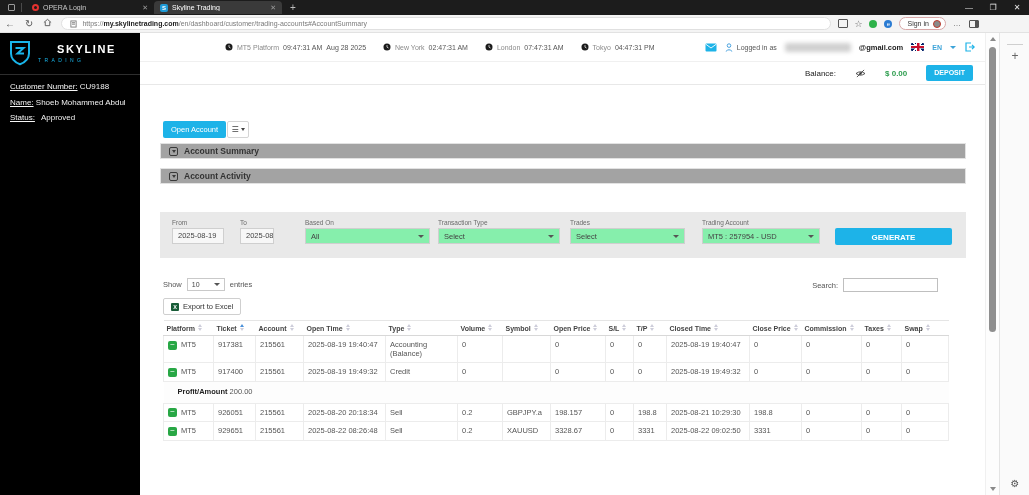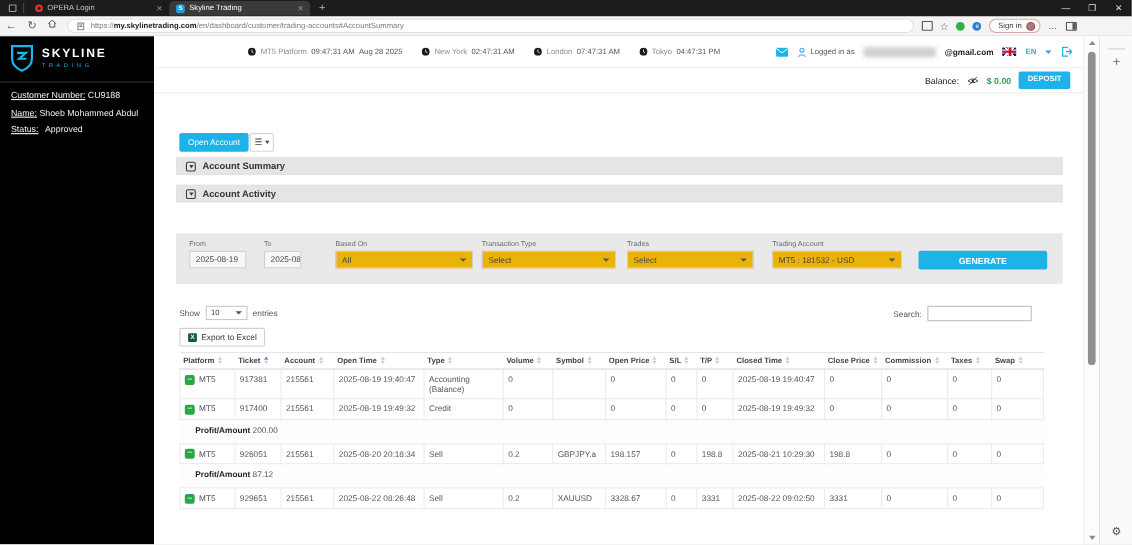--- a/index.html
+++ b/index.html
@@ -33,21 +33,21 @@
   .panel-ic{width:10px;height:8px;border:1px solid #555;border-radius:1px;position:relative;}
   .panel-ic:before{content:"";position:absolute;right:0;top:0;bottom:0;width:3px;background:#555;}
   .coll-ic{width:8px;height:7px;border:1px solid #555;border-radius:1px;position:relative;}
   .coll-ic:before{content:"";position:absolute;left:-2px;top:-2px;width:8px;height:7px;border:1px solid #555;border-radius:1px;background:#f4f4f4;}
   .ext-ic{width:8px;height:8px;border-radius:50%;background:#2eb24a;}
   .ess-ic{width:8px;height:8px;border-radius:50%;background:#2b7cd3;color:#fff;font-size:6px;line-height:8px;text-align:center;}
   
   .page{position:absolute;left:0;top:33px;width:1029px;height:462px;background:#fff;}
   .sidebar{position:absolute;left:0;top:0;width:140px;height:462px;background:#000;color:#f0f0f0;}
   .logo{display:flex;align-items:center;gap:7px;padding:7px 10px 5px 9px;}
-  .logo-name{font-size:11px;font-weight:bold;color:#fff;letter-spacing:1.6px;}
+  .logo-name{font-size:11px;font-weight:bold;color:#fff;letter-spacing:1.6px;margin-left:19px;}
   .logo-sub{font-size:5px;color:#19b5ea;letter-spacing:3.4px;margin-top:2px;}
   .side-div{border-top:1px solid #2e2e2e;margin:3px 0 6px;}
   .side-info{padding:0 10px;font-size:8px;line-height:1.45;}
   .side-info .row{margin-bottom:4px;}
   .side-info .lab{color:#f5f5f5;text-decoration:underline;}
   .status-val{margin-left:6px;}
   .become-ib{display:block;margin:20px 9px 0;height:17px;background:#1db3e8;color:#073c50;font-size:8px;
              text-align:center;line-height:17px;border:none;width:122px;}
   
   .main{position:absolute;left:140px;top:0;width:845px;height:462px;background:#fff;}
@@ -64,43 +64,43 @@
     background-image:
       linear-gradient(#c8102e,#c8102e),linear-gradient(#c8102e,#c8102e),
       linear-gradient(#fff,#fff),linear-gradient(#fff,#fff),
       linear-gradient(45deg,transparent 45%,#fff 45%,#fff 55%,transparent 55%),
       linear-gradient(-45deg,transparent 45%,#fff 45%,#fff 55%,transparent 55%);
     background-size:100% 2px,2.5px 100%,100% 3.5px,4.5px 100%,100% 100%,100% 100%;
     background-position:center,center,center,center,0 0,0 0;background-repeat:no-repeat;}
   .lang{font-size:7px;color:#3da4d9;font-weight:bold;}
   .caret{width:0;height:0;border-left:3px solid transparent;border-right:3px solid transparent;border-top:3px solid #3da4d9;}
   .balancebar{position:absolute;left:0;top:29px;width:845px;height:23px;border-bottom:1px solid #e8e8e8;
-              display:flex;align-items:center;justify-content:flex-end;gap:7px;padding-right:12px;padding-left:16px;}
+              display:flex;align-items:center;justify-content:flex-end;gap:19px;padding-right:12px;padding-left:16px;}
   .bal-label{font-size:8px;color:#222;}
   .bal-amt{font-size:8px;color:#2e9e4f;font-weight:bold;}
   .deposit{height:16px;background:#1db3e8;color:#fff;border:none;font-size:7px;font-weight:bold;padding:0 8px;border-radius:2px;line-height:16px;}
   .content{position:absolute;left:0;top:52px;width:845px;height:410px;background:#fff;}
   .inner{position:absolute;left:20px;top:0;width:806px;}
   .open-account{position:absolute;left:3px;top:36px;height:17px;background:#1db3e8;color:#fff;border:none;
                 font-size:7.5px;padding:0 8px;border-radius:2px;line-height:17px;}
   .burger{position:absolute;left:67px;top:36px;height:17px;width:22px;background:#fff;border:1px solid #d5d5d5;border-radius:2px;
           display:flex;align-items:center;justify-content:center;gap:2px;font-size:8px;color:#444;}
   .burger .caret{border-top-color:#444;border-left-width:2.5px;border-right-width:2.5px;}
   .acc-list{position:absolute;left:0;top:58px;width:806px;}
-  .acc-bar{height:16px;background:#e5e5e5;border:1px solid #e2e2e2;display:flex;align-items:center;gap:6px;
+  .acc-bar{height:16px;background:#a3a3a3;border:1px solid #e2e2e2;display:flex;align-items:center;gap:6px;
            padding:0 8px;margin-bottom:9px;}
   .acc-ic{width:9px;height:9px;border:1px solid #3a3a3a;border-radius:2px;display:flex;align-items:center;justify-content:center;}
   .acc-ic i{width:0;height:0;border-left:2.5px solid transparent;border-right:2.5px solid transparent;border-top:3.5px solid #3a3a3a;}
   .acc-label{font-size:8.5px;font-weight:bold;color:#333;}
   
   .filterpanel{position:absolute;left:0;top:127px;width:806px;height:46px;background:#e9e9e9;}
   .f-label{position:absolute;font-size:6.5px;color:#6a6a6a;top:7px;}
   .f-input{position:absolute;top:16px;height:16px;background:#f7f7f7;border:1px solid #cfcfcf;font-size:7.5px;color:#444;
            line-height:14px;padding:0 5px;overflow:hidden;white-space:nowrap;}
-  .f-select{position:absolute;top:16px;height:16px;background:#eab308;border:1px solid #cfcfcf;font-size:7.5px;color:#444;
+  .f-select{position:absolute;top:16px;height:16px;background:#86efac;border:1px solid #cfcfcf;font-size:7.5px;color:#444;
             display:flex;align-items:center;padding:0 5px;justify-content:space-between;}
   .f-select .caret{border-top-color:#555;}
   .generate{position:absolute;left:675px;top:16px;width:117px;height:17px;background:#1db3e8;color:#fff;border:none;
             font-size:8px;font-weight:bold;border-radius:2px;line-height:17px;text-align:center;}
   
   .showrow{position:absolute;left:0;top:193px;width:806px;height:16px;font-size:7.5px;color:#555;}
   .show-left{position:absolute;left:3px;top:0;display:flex;align-items:center;gap:5px;}
   .entries-select{width:38px;height:13px;border:1px solid #c9c9c9;background:#fff;display:flex;align-items:center;
                   justify-content:space-between;padding:0 4px;font-size:7px;color:#444;}
   .entries-select .caret{border-top-color:#555;}
@@ -321,21 +321,21 @@
                 <span>Select</span>
                 <i class="caret"></i>
               </span>
             <span class="f-label" style="left:410px">Trades</span>
             <span class="f-select" style="left:410px;width:115px">
                 <span>Select</span>
                 <i class="caret"></i>
               </span>
             <span class="f-label" style="left:542px">Trading Account</span>
             <span class="f-select" style="left:542px;width:118px">
-                <span>MT5 : 181532 - USD</span>
+                <span>MT5 : 257954 - USD</span>
                 <i class="caret"></i>
               </span>
             <button class="generate">GENERATE</button>
           </div>
 
           <div class="showrow">
             <span class="show-left">
               <span>Show</span>
               <span class="entries-select">
                   <span>10</span>
@@ -543,23 +543,20 @@
                     <td>GBPJPY.a</td>
                     <td>198.157</td>
                     <td>0</td>
                     <td class="tp-green">198.8</td>
                     <td>2025-08-21 10:29:30</td>
                     <td>198.8</td>
                     <td>0</td>
                     <td>0</td>
                     <td>0</td>
                   </tr>
-                  <tr class="profit">
-                    <td colspan="15"><b>Profit/Amount</b> <span>87.12</span></td>
-                  </tr>
                   <tr>
                     <td><span class="expand">−</span><span>MT5</span></td>
                     <td>929651</td>
                     <td>215561</td>
                     <td>2025-08-22 08:26:48</td>
                     <td>Sell</td>
                     <td>0.2</td>
                     <td>XAUUSD</td>
                     <td>3328.67</td>
                     <td>0</td>

